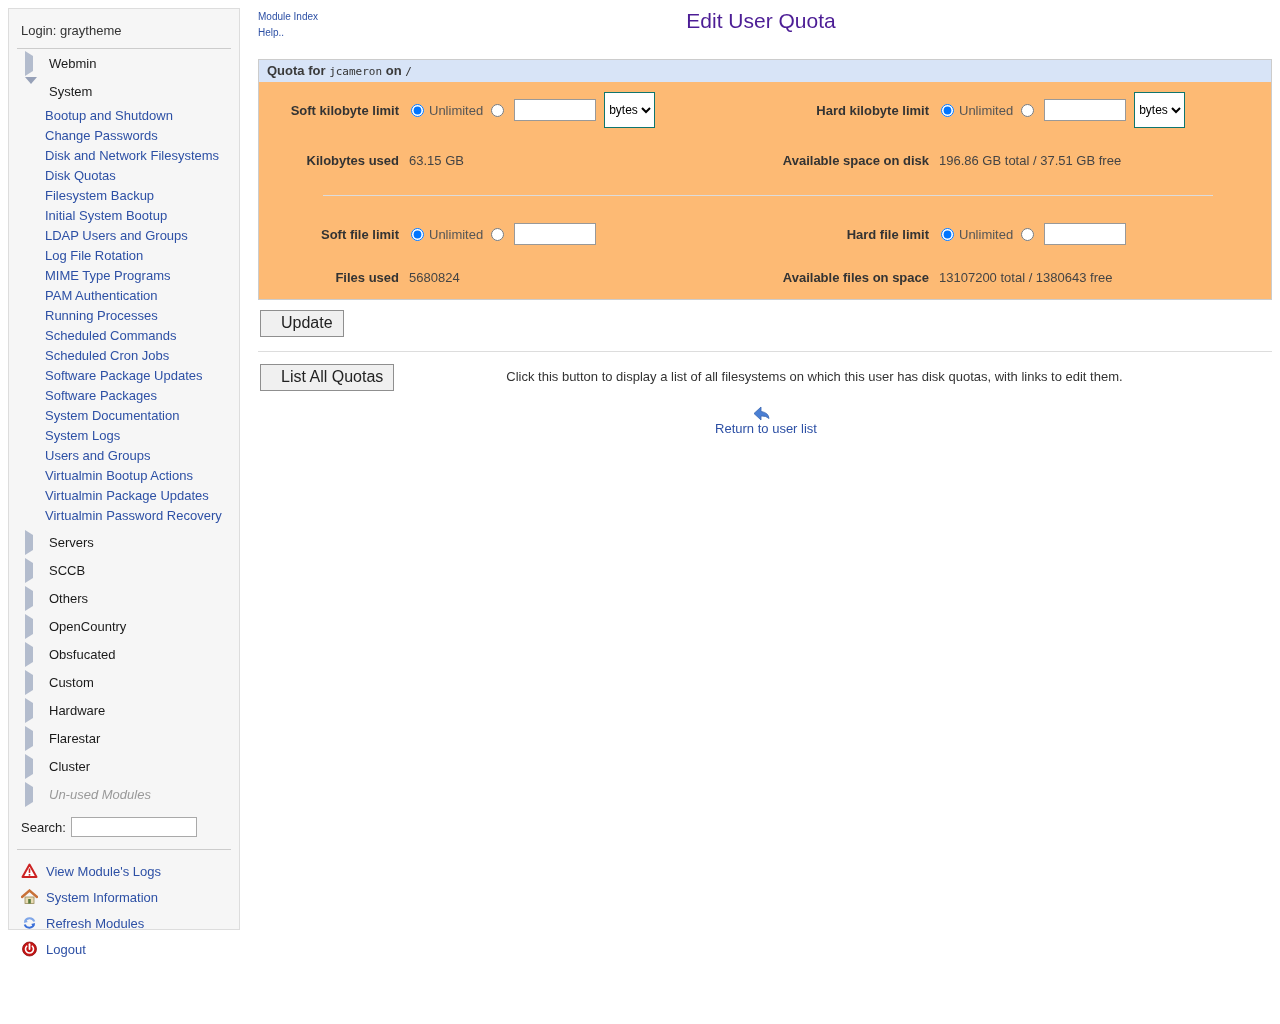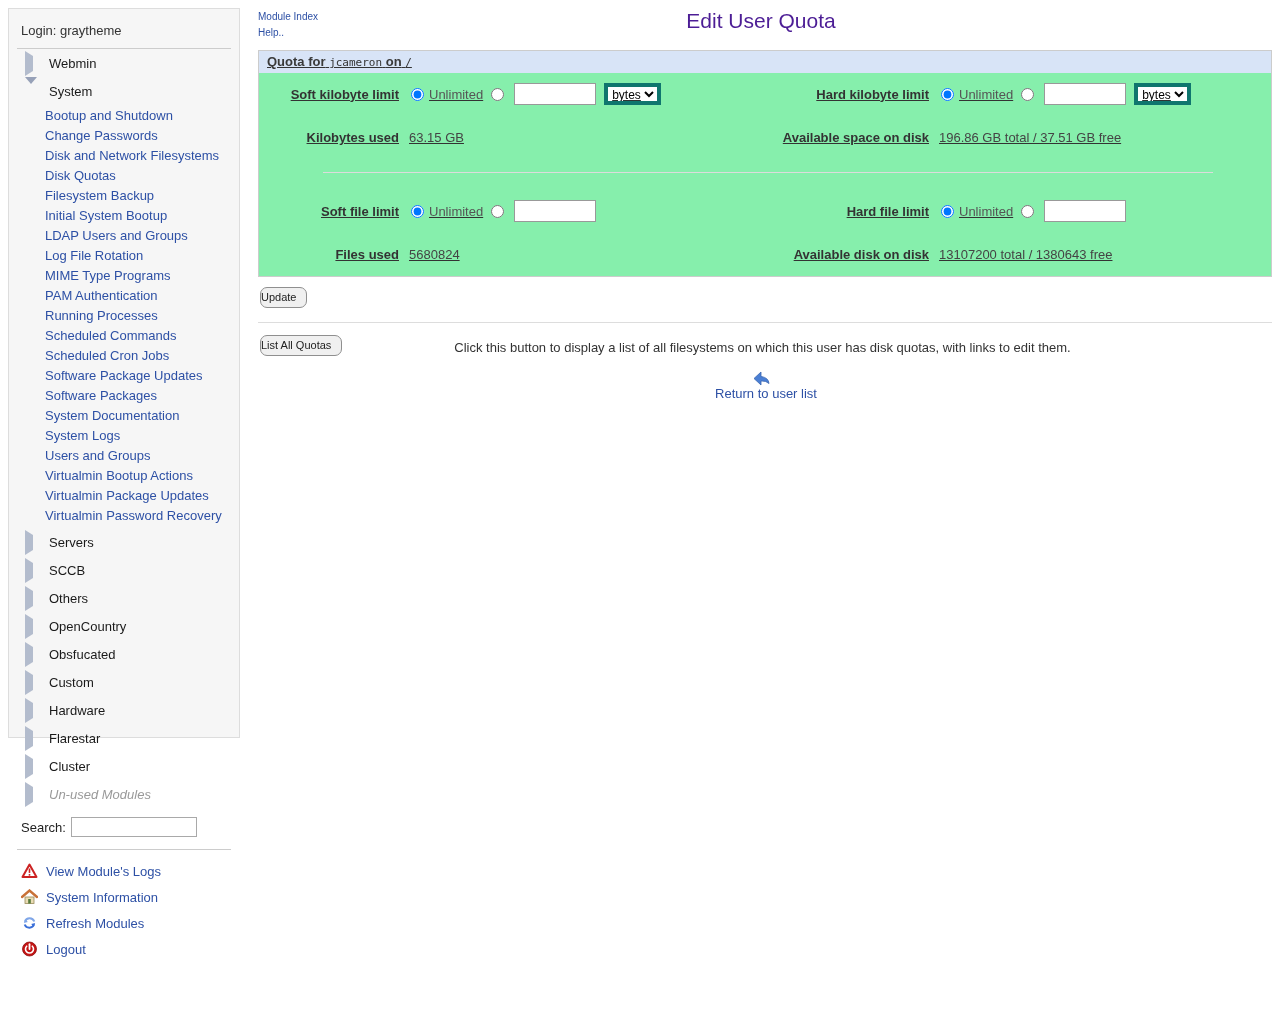--- a/index.html
+++ b/index.html
@@ -1,21 +1,21 @@
 <!DOCTYPE html>
 <html><head>
 <meta charset="utf-8">
 <style>
   * { box-sizing: border-box; }
   html, body { margin:0; padding:0; background:#fff; }
   body { font-family:"Liberation Sans","DejaVu Sans",sans-serif; font-size:13px; color:#333; min-height:1024px; width:1280px; position:relative; }
   a { color:#2d50a5; text-decoration:none; }
 
   
-  .sidebar { position:absolute; left:8px; top:8px; width:232px; height:730px; background:#f6f6f6; border:1px solid #ddd; padding-bottom:8px; }
+  .sidebar { position:absolute; left:8px; top:8px; width:232px; height:922px; background:#f6f6f6; border:1px solid #ddd; padding-bottom:8px; }
   .login-row { padding:14px 12px 10px 12px; color:#333; }
   .side-divider { border-top:1px solid #ccc; margin:0 8px; }
   .cat-row { display:flex; align-items:center; padding:7px 0 6px 16px; color:#1a1a1a; cursor:pointer; }
   .cat-row .arrow { width:16px; display:inline-block; margin-right:8px; }
   .tri-right { width:0; height:0; border-style:solid; border-width:5px 0 5px 8px; border-color:transparent transparent transparent #b3bccd; }
   .tri-down { width:0; height:0; border-style:solid; border-width:7px 6px 0 6px; border-color:#97a1b8 transparent transparent transparent; }
   .sys-items { margin:1px 0 2px 0; }
   .sys-items a { display:block; padding:3px 0 3px 36px; line-height:14px; }
   .cat-muted { color:#999;font-style:italic; }
   .search-row { display:flex; align-items:center; padding:9px 0 12px 12px; }
@@ -25,35 +25,35 @@
   .foot-link { display:flex; align-items:center; padding:5px 0 5px 12px; }
   .foot-link .ficon { width:17px; height:16px; margin-right:8px; flex:0 0 17px; }
 
   
   .main { position:absolute; left:250px; top:0; width:1022px; }
   .top-area { position:relative; height:50px; }
   .top-links { position:absolute; left:8px; top:9px; font-size:10px; line-height:16px; }
   .top-links a { display:block; }
   .page-title { text-align:center; font-size:21px; color:#4c1d95; padding-top:9px; }
 
-  .panel { margin-left:8px; margin-top:0; border:1px solid #ccc; background:#86efac;text-decoration:underline; }
+  .panel { margin-left:8px; margin-top:9px; border:1px solid #ccc; background:#fdba74; }
   .panel-header { background:#d8e4f7; padding:3px 8px 4px 8px; color:#3a3a3a; font-weight:bold; }
   .mono { font-family:"DejaVu Sans Mono","Liberation Mono",monospace; font-size:11px; font-weight:normal; color:#333; }
   .form { display:grid; grid-template-columns:150px 360px 170px auto; row-gap:25px; padding:10px 8px 14px 0; align-items:center; }
   .lbl { font-weight:bold; color:#333; text-align:right; padding-right:10px; white-space:nowrap; }
   .ctrl { display:flex; align-items:center; color:#555; }
   .ctrl .radio-lab { margin:0 6px 0 3px; }
   .ctrl input[type="radio"] { margin:0 2px; }
   .ctrl input[type="text"] { width:82px; height:22px; border:1px solid #999; margin-left:8px; background:#fff; }
-  .ctrl select { height:22px; margin-left:8px; border:4px solid #0f766e; background:#fff; font-size:12px; font-family:"Liberation Sans",sans-serif; }
+  .ctrl select { height:36px; margin-left:8px; border:1px solid #0f766e; background:#fff; font-size:12px; font-family:"Liberation Sans",sans-serif; }
   .val { color:#444; }
   .form-divider { grid-column:1 / -1; border-top:1px solid #dcdcdc; margin:2px 50px 2px 64px; height:0; }
 
   .update-row { margin:10px 0 0 10px; }
-  button { background:#f0f0f0; border:1px solid #8f8f8f; border-radius:7px; padding:3px 10px 4px 0; font-size:11px; color:#222; font-family:"Liberation Sans",sans-serif; }
+  button { background:#f0f0f0; border:1px solid #8f8f8f; border-radius:0; padding:3px 10px 4px 20px; font-size:16px; color:#222; font-family:"Liberation Sans",sans-serif; }
   .main-hr { border:none; border-top:1px solid #ddd; margin:14px 0 12px 8px; }
   .listall-row { display:flex; align-items:flex-start; margin-left:10px; }
   .listall-desc { margin-left:112px; padding-top:5px; color:#333; }
   .return-row { display:flex; align-items:center; margin:15px 0 0 10px;flex-direction:column; }
   .return-row .ricon { width:17px; height:15px; margin-right:9px; }
 </style>
 </head>
 <body>
 
 <div class="sidebar">
@@ -238,21 +238,21 @@
       <div class="lbl">Hard file limit</div>
       <div class="ctrl">
         <input type="radio" name="hardfile" checked="" style="">
         <span class="radio-lab">Unlimited</span>
         <input type="radio" name="hardfile" style="">
         <input type="text" style="">
       </div>
 
       <div class="lbl">Files used</div>
       <div class="val">5680824</div>
-      <div class="lbl">Available disk on disk</div>
+      <div class="lbl">Available files on space</div>
       <div class="val">13107200 total / 1380643 free</div>
     </div>
   </div>
 
   <div class="update-row">
     <button>Update</button>
   </div>
 
   <hr class="main-hr">
 

